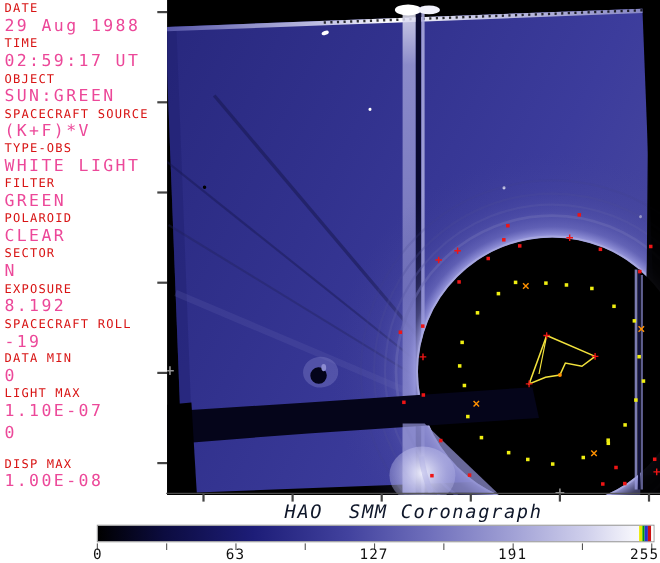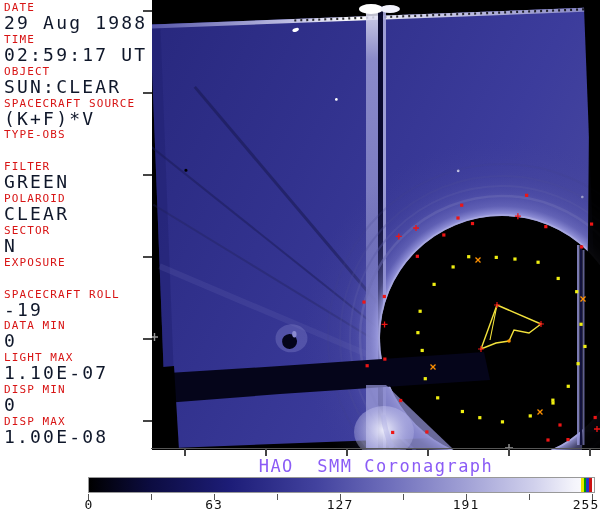--- a/index.html
+++ b/index.html
@@ -2,29 +2,29 @@
 <html><head>
 <meta charset="utf-8">
 <style>
   html,body{margin:0;padding:0;background:#ffffff;}
   .stage{position:relative;width:600px;height:512px;background:#ffffff;overflow:hidden;
          font-family:"DejaVu Sans Mono","Liberation Mono",monospace;}
   
   .sidebar{position:absolute;left:0;top:2px;width:150px;height:458px;background:#ffffff;}
   .field{height:31.85px;padding-left:4px;overflow:hidden;}
   .flabel{font-size:11px;line-height:12px;letter-spacing:1.1px;color:#d81414;white-space:nowrap;}
-  .fvalue{font-size:18px;line-height:18px;letter-spacing:2.2px;color:#0f172a;white-space:nowrap;}
+  .fvalue{font-size:15px;line-height:18px;letter-spacing:2.2px;color:#ec4899;white-space:nowrap;}
   
   .image-panel{position:absolute;left:152px;top:0;width:448px;height:450px;background:#000;}
   .axis-line-bottom{position:absolute;left:151px;top:448px;width:449px;height:1px;background:#555;}
   .ltick{position:absolute;left:143px;width:9px;height:2px;background:#444;}
   .btick{position:absolute;top:449px;width:2px;height:7px;background:#444;}
   
   .img-title{position:absolute;left:152px;top:456px;width:448px;text-align:center;
-             font-size:17px;letter-spacing:1.5px;color:#8b5cf6;white-space:pre;}
+             font-size:17px;letter-spacing:1.5px;color:#0f172a;white-space:pre;font-style:italic;}
   .colorbar{position:absolute;left:88px;top:477px;width:507px;height:16px;box-sizing:border-box;
             border:1px solid #999;
             background:linear-gradient(to right,#000000 0%,#0c0c40 12%,#1d1d78 28%,#42429e 45%,
                        #7070bc 60%,#a2a2d6 75%,#d0d0ec 88%,#f4f4fb 96%,#ffffff 100%);}
   .cb-stripe{position:absolute;top:0;height:14px;}
   .cbtick{position:absolute;top:494px;width:1px;height:6px;background:#555;}
   .cblabel{position:absolute;top:497px;transform:translateX(-50%);font-size:13px;
            letter-spacing:1px;color:#111;}
 </style>
 </head>
@@ -36,58 +36,59 @@
     <div class="field">
       <div class="flabel">DATE</div>
       <div class="fvalue">29 Aug 1988</div>
     </div>
     <div class="field">
       <div class="flabel">TIME</div>
       <div class="fvalue">02:59:17 UT</div>
     </div>
     <div class="field">
       <div class="flabel">OBJECT</div>
-      <div class="fvalue">SUN:CLEAR</div>
+      <div class="fvalue">SUN:GREEN</div>
     </div>
     <div class="field">
       <div class="flabel">SPACECRAFT SOURCE</div>
       <div class="fvalue">(K+F)*V</div>
     </div>
     <div class="field">
       <div class="flabel">TYPE-OBS</div>
+      <div class="fvalue">WHITE LIGHT</div>
     </div>
     <div class="field">
       <div class="flabel">FILTER</div>
       <div class="fvalue">GREEN</div>
     </div>
     <div class="field">
       <div class="flabel">POLAROID</div>
       <div class="fvalue">CLEAR</div>
     </div>
     <div class="field">
       <div class="flabel">SECTOR</div>
       <div class="fvalue">N</div>
     </div>
     <div class="field">
       <div class="flabel">EXPOSURE</div>
+      <div class="fvalue">8.192</div>
     </div>
     <div class="field">
       <div class="flabel">SPACECRAFT ROLL</div>
       <div class="fvalue">-19</div>
     </div>
     <div class="field">
       <div class="flabel">DATA MIN</div>
       <div class="fvalue">0</div>
     </div>
     <div class="field">
       <div class="flabel">LIGHT MAX</div>
       <div class="fvalue">1.10E-07</div>
     </div>
     <div class="field">
-      <div class="flabel">DISP MIN</div>
       <div class="fvalue">0</div>
     </div>
     <div class="field">
       <div class="flabel">DISP MAX</div>
       <div class="fvalue">1.00E-08</div>
     </div>
   </div>
 
   <div class="ltick" style="top:10px"></div>
   <div class="ltick" style="top:92px"></div>

